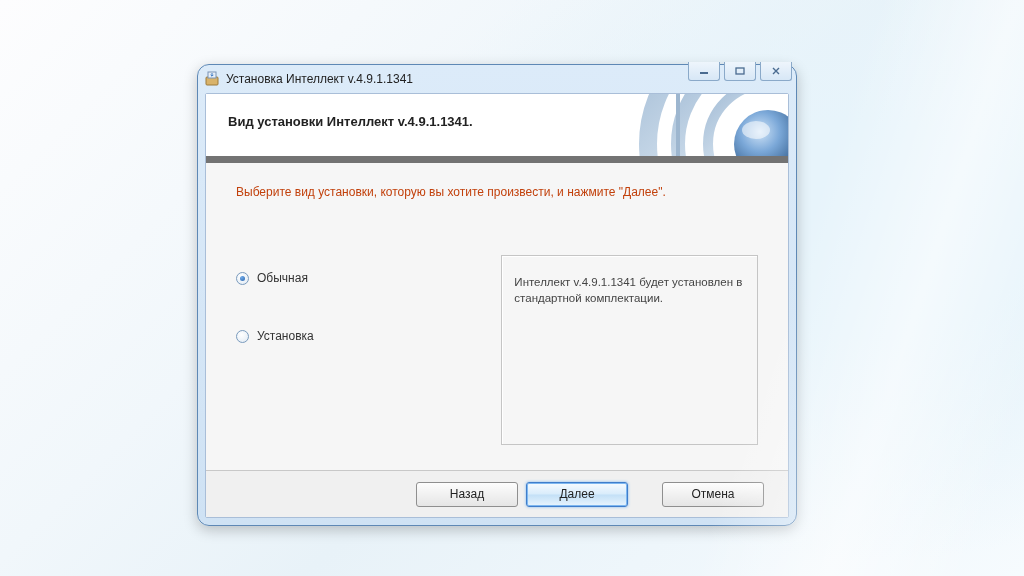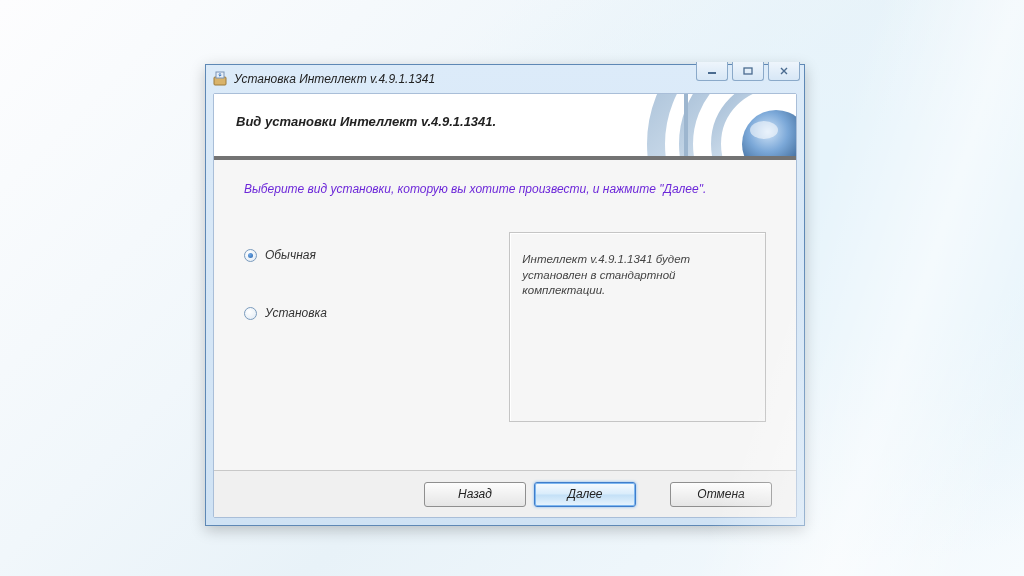--- a/index.html
+++ b/index.html
@@ -30,29 +30,28 @@
     width: 260px;
     height: 900px;
     transform: rotate(18deg);
     background: linear-gradient(90deg, rgba(255,255,255,0) 0%, rgba(255,255,255,.55) 50%, rgba(255,255,255,0) 100%);
     pointer-events: none;
   }
 
   
   .window {
     position: absolute;
-    left: 205px;
+    left: 197px;
     top: 64px;
     width: 598px;
     height: 460px;
     border: 1px solid #5e88b5;
-    border-radius: 0;
+    border-radius: 12px;
     background: linear-gradient(#dcebf9, #cfe2f4);
     box-shadow: 0 4px 14px rgba(0,0,0,.22);
-    font-style: italic;
   }
   .titlebar {
     position: relative;
     height: 28px;
     display: flex;
     align-items: center;
     padding: 0 6px;
   }
   .titlebar .app-icon {
     width: 16px;
@@ -101,21 +100,21 @@
     border: 1px solid #a9bed8;
     border-radius: 2px;
     display: flex;
     flex-direction: column;
   }
 
   
   .banner {
     position: relative;
     height: 62px;
-    border-bottom: 4px solid #737373;
+    border-bottom: 7px solid #737373;
     overflow: hidden;
     background: #ffffff;
   }
   .banner h2 {
     margin: 0;
     position: absolute;
     left: 22px;
     top: 20px;
     font-size: 13px;
     font-weight: bold;
@@ -132,22 +131,22 @@
 
   
   .body {
     position: relative;
     flex: 1 1 auto;
     background: #f6f6f6;
     padding: 22px 30px 20px 30px;
   }
   .instruction {
     font-size: 12px;
-    color: #6d28d9;
-    margin-bottom: 36px;
+    color: #c2410c;
+    margin-bottom: 56px;
   }
 
   .options-row {
     display: flex;
     align-items: flex-start;
   }
   .options {
     width: 250px;
     padding-top: 16px;
   }

